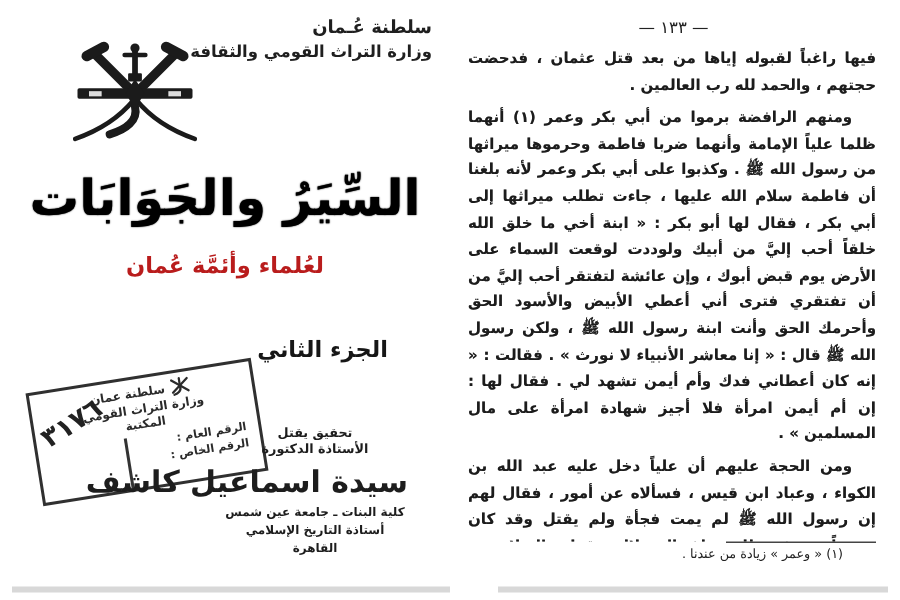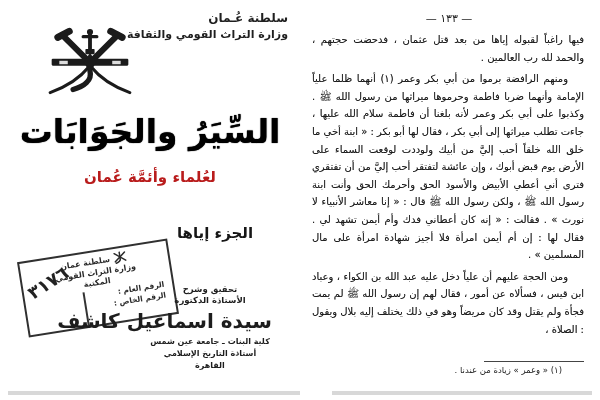--- a/index.html
+++ b/index.html
@@ -59,20 +59,21 @@
   
   #right-page{left:306px;width:286px;}
   .page-number{
     position:absolute;top:12px;left:0;width:286px;text-align:center;
     font-size:11px;color:#222;direction:rtl;letter-spacing:1px;
   }
   .body-text{
     position:absolute;top:31px;right:8px;width:272px;height:330px;overflow:hidden;
     direction:rtl;text-align:justify;font-size:10px;line-height:17.6px;color:#1c1c1c;
     text-shadow:0 0 0.4px rgba(0,0,0,0.45);
+    font-weight:bold;
   }
   .body-text p{margin:0 0 4px 0;}
   .body-text p:not(:first-child){text-indent:16px;}
   .footnote-rule{position:absolute;top:361px;right:8px;width:100px;border-top:1px solid #444;}
   .footnote{
     position:absolute;top:365px;right:30px;width:180px;
     direction:rtl;text-align:right;font-size:8.5px;color:#222;
   }
   
   .edge{position:absolute;height:4px;background:#d8d8d8;top:391px;}
@@ -108,21 +109,21 @@
       <path d="M60,34 L68,46 L60,61 L52,46 Z"></path>
     </g>
     <g fill="#ffffff" opacity="0.85">
       <rect x="20" y="44.5" width="11" height="4.5"></rect>
       <rect x="89" y="44.5" width="11" height="4.5"></rect>
     </g>
   </svg>
 
   <div class="book-title">السِّيَرُ والجَوَابَات</div>
   <div class="book-subtitle">لعُلماء وأئمَّة عُمان</div>
-  <div class="volume">الجزء إياها</div>
+  <div class="volume">الجزء الثاني</div>
 
   <div class="stamp">
     <div class="s-row1">
       <svg width="15" height="13" viewBox="0 0 40 34">
         <g stroke="#2b2b2b" fill="none" stroke-linecap="round">
           <path d="M6,4 L34,26" stroke-width="4"></path>
           <path d="M34,4 L6,26" stroke-width="4"></path>
           <path d="M20,2 L20,18" stroke-width="4"></path>
           <path d="M20,17 C22,25 14,29 8,30" stroke-width="4"></path>
         </g>
@@ -131,21 +132,21 @@
     </div>
     <div class="s-row">وزارة التراث القومي</div>
     <div class="s-row">المكتبة</div>
     <div class="s-small">الرقم العام :</div>
     <div class="s-small">الرقم الخاص :</div>
     <div class="stamp-divider"></div>
   </div>
   <div class="stamp-number">٣١٧٦</div>
 
   <div class="editors">
-    <div class="e-small">تحقيق وشرح</div>
+    <div class="e-small">تحقيق يقتل</div>
     <div class="e-small">الأستاذة الدكتورة</div>
     <div class="e-name">سيدة اسماعيل كاشف</div>
     <div class="e-tiny">كلية البنات ـ جامعة عين شمس</div>
     <div class="e-tiny">أستاذة التاريخ الإسلامي</div>
     <div class="e-tiny">القاهرة</div>
   </div>
 
 </div>
 
 <div id="right-page" class="page">

